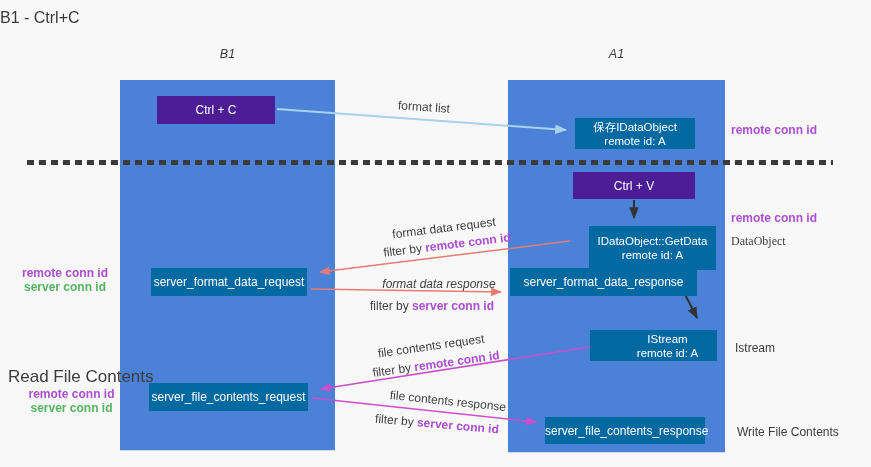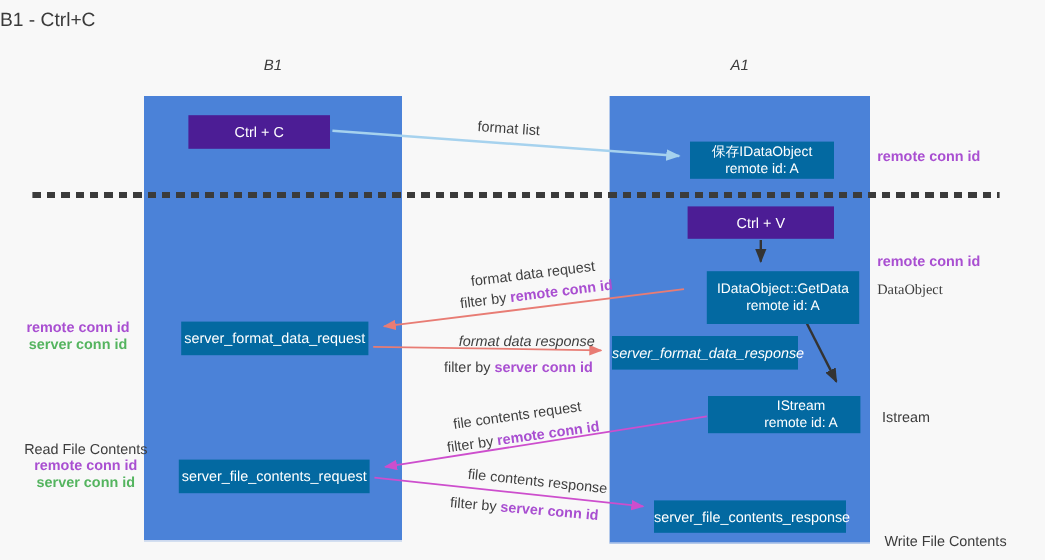--- a/index.html
+++ b/index.html
@@ -49,21 +49,21 @@
   .node .ln{font-size:11.5px;line-height:14px;}
   .node.msg{font-size:12px;}
   
   .flow{
     white-space:nowrap;
     font-size:12px;color:#3f3f3f;
     transform-origin:center center;
   }
   .purple{color:#a94fd1;font-weight:bold;}
   .greentxt{color:#54b45f;font-weight:bold;}
-  .plain{color:#3c3c3c;font-size:12px;}
+  .plain{color:#3c3c3c;font-size:17px;}
   .side{font-size:12px;white-space:nowrap;}
   .side.center{text-align:center;}
 </style>
 </head>
 <body>
 
 <div id="canvas">
 
   <div class="abs title">
     <div>B1 - Ctrl+C</div>
@@ -119,21 +119,21 @@
     <div class="ln">保存IDataObject</div>
     <div class="ln">remote id: A</div>
   </div>
   <div class="abs node green" style="left:573px;top:172px;width:122px;height:27px;">
     <div>Ctrl + V</div>
   </div>
   <div class="abs node orange" style="left:570px;top:226px;width:127px;height:44px;margin-left:19px;">
     <div class="ln">IDataObject::GetData</div>
     <div class="ln">remote id: A</div>
   </div>
-  <div class="abs node orange msg" style="left:510px;top:280px;width:155px;height:28px;font-style:italic;">
+  <div class="abs node orange msg" style="left:510px;top:268px;width:187px;height:28px;">
     <div>server_format_data_response</div>
   </div>
   <div class="abs node orange" style="left:590px;top:330px;width:127px;height:31px;padding-left:28px;">
     <div class="ln">IStream</div>
     <div class="ln">remote id: A</div>
   </div>
   <div class="abs node orange msg" style="left:545px;top:417px;width:160px;height:27px;justify-content:center;">
     <div>server_file_contents_response</div>
   </div>
 
@@ -158,15 +158,15 @@
   <div class="abs side center" style="left:8px;top:367px;width:127px;">
     <div class="plain">Read File Contents</div>
     <div class="purple">remote conn id</div>
     <div class="greentxt">server conn id</div>
   </div>
 
   <div class="abs side purple" style="left:731px;top:123px;">remote conn id</div>
   <div class="abs side purple" style="left:731px;top:211px;">remote conn id</div>
   <div class="abs side plain" style="left:731px;top:234px;font-family:Liberation Serif, serif;">DataObject</div>
   <div class="abs side plain" style="left:735px;top:341px;">Istream</div>
-  <div class="abs side plain" style="left:737px;top:444px;">Write File Contents</div>
+  <div class="abs side plain" style="left:737px;top:425px;">Write File Contents</div>
 
 </div>
 
 </body></html>

